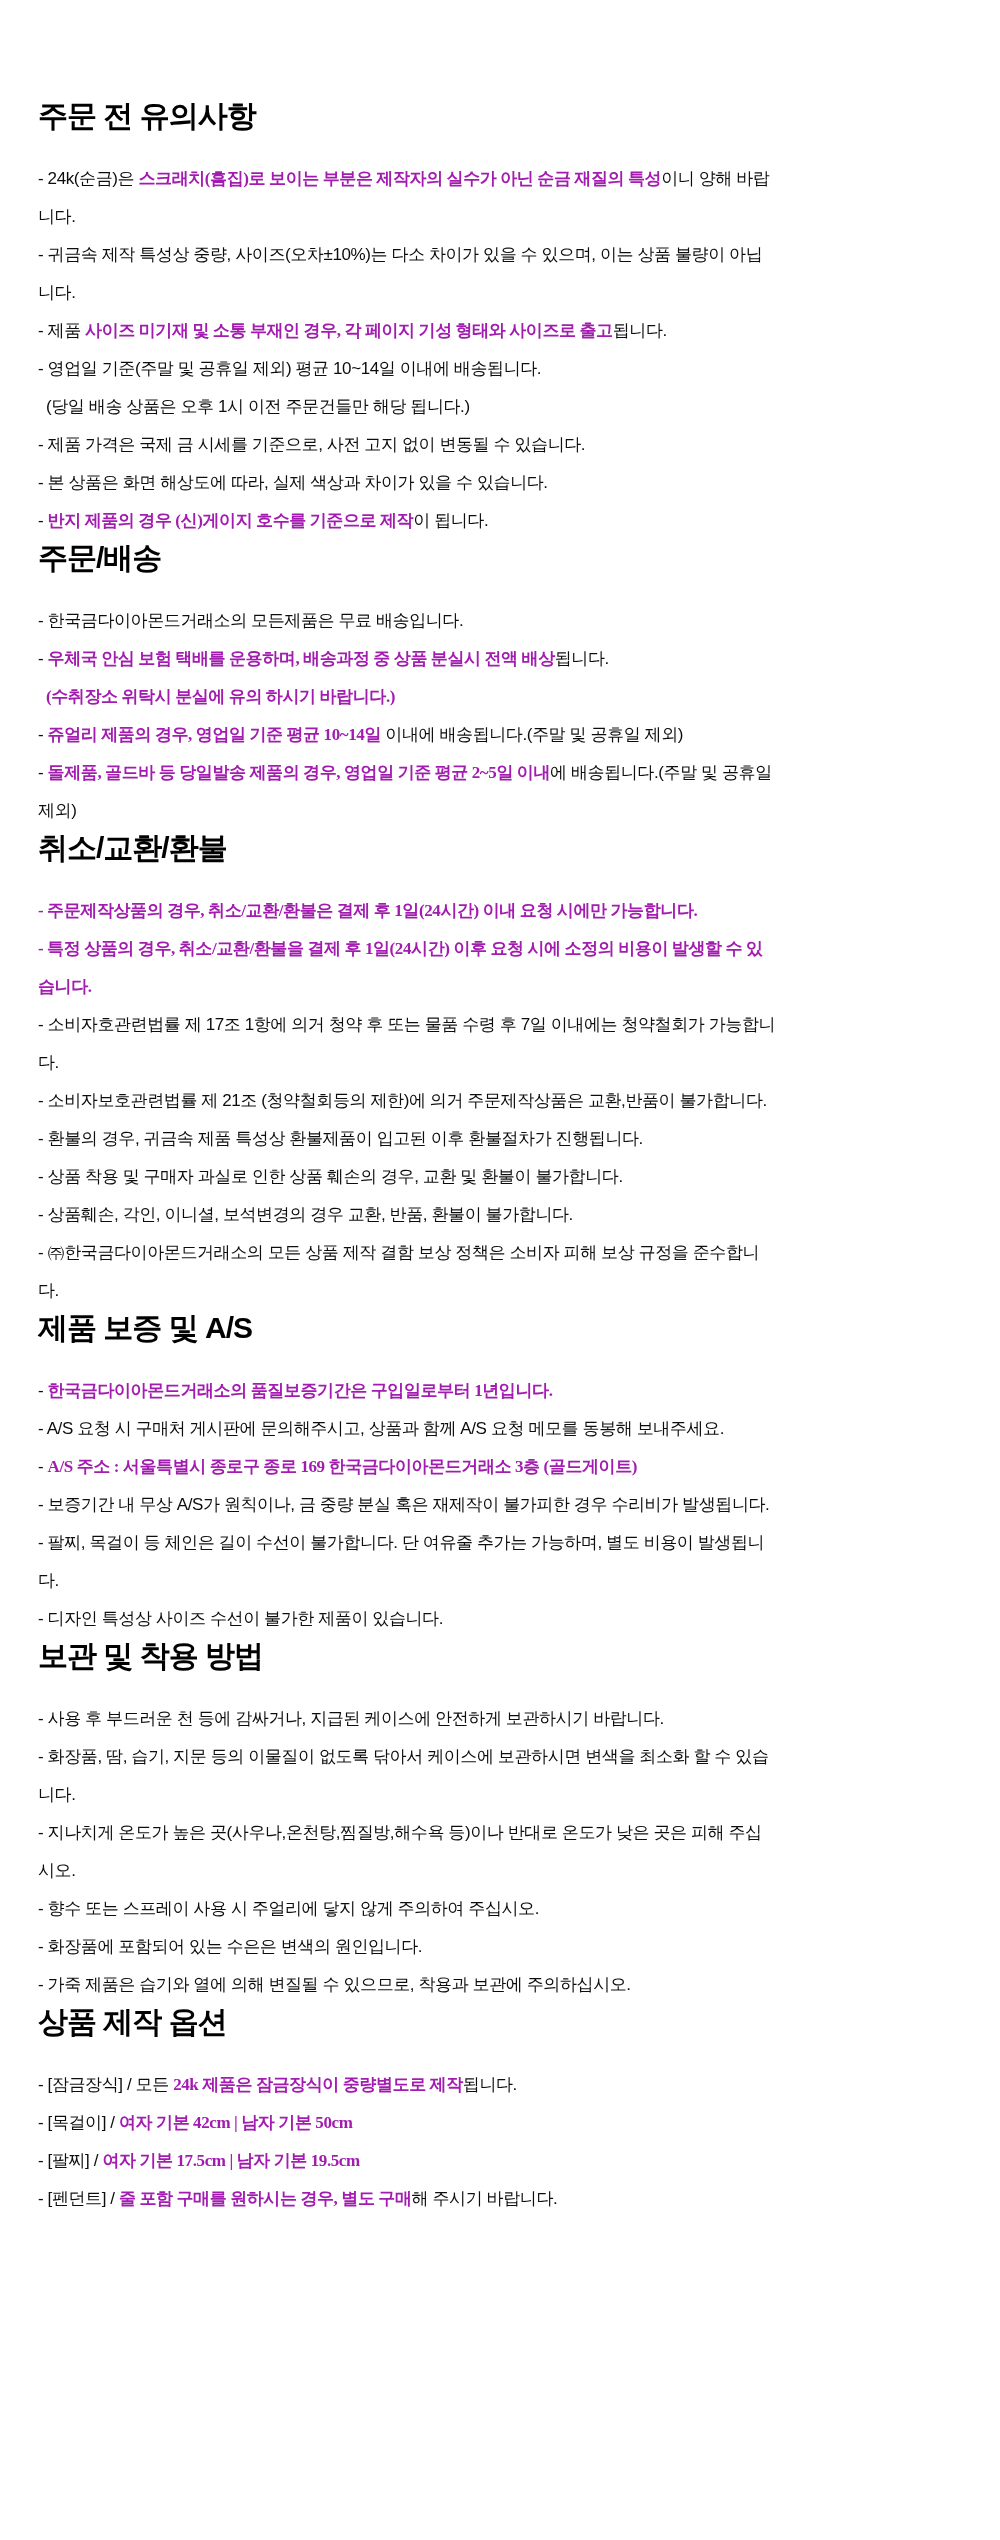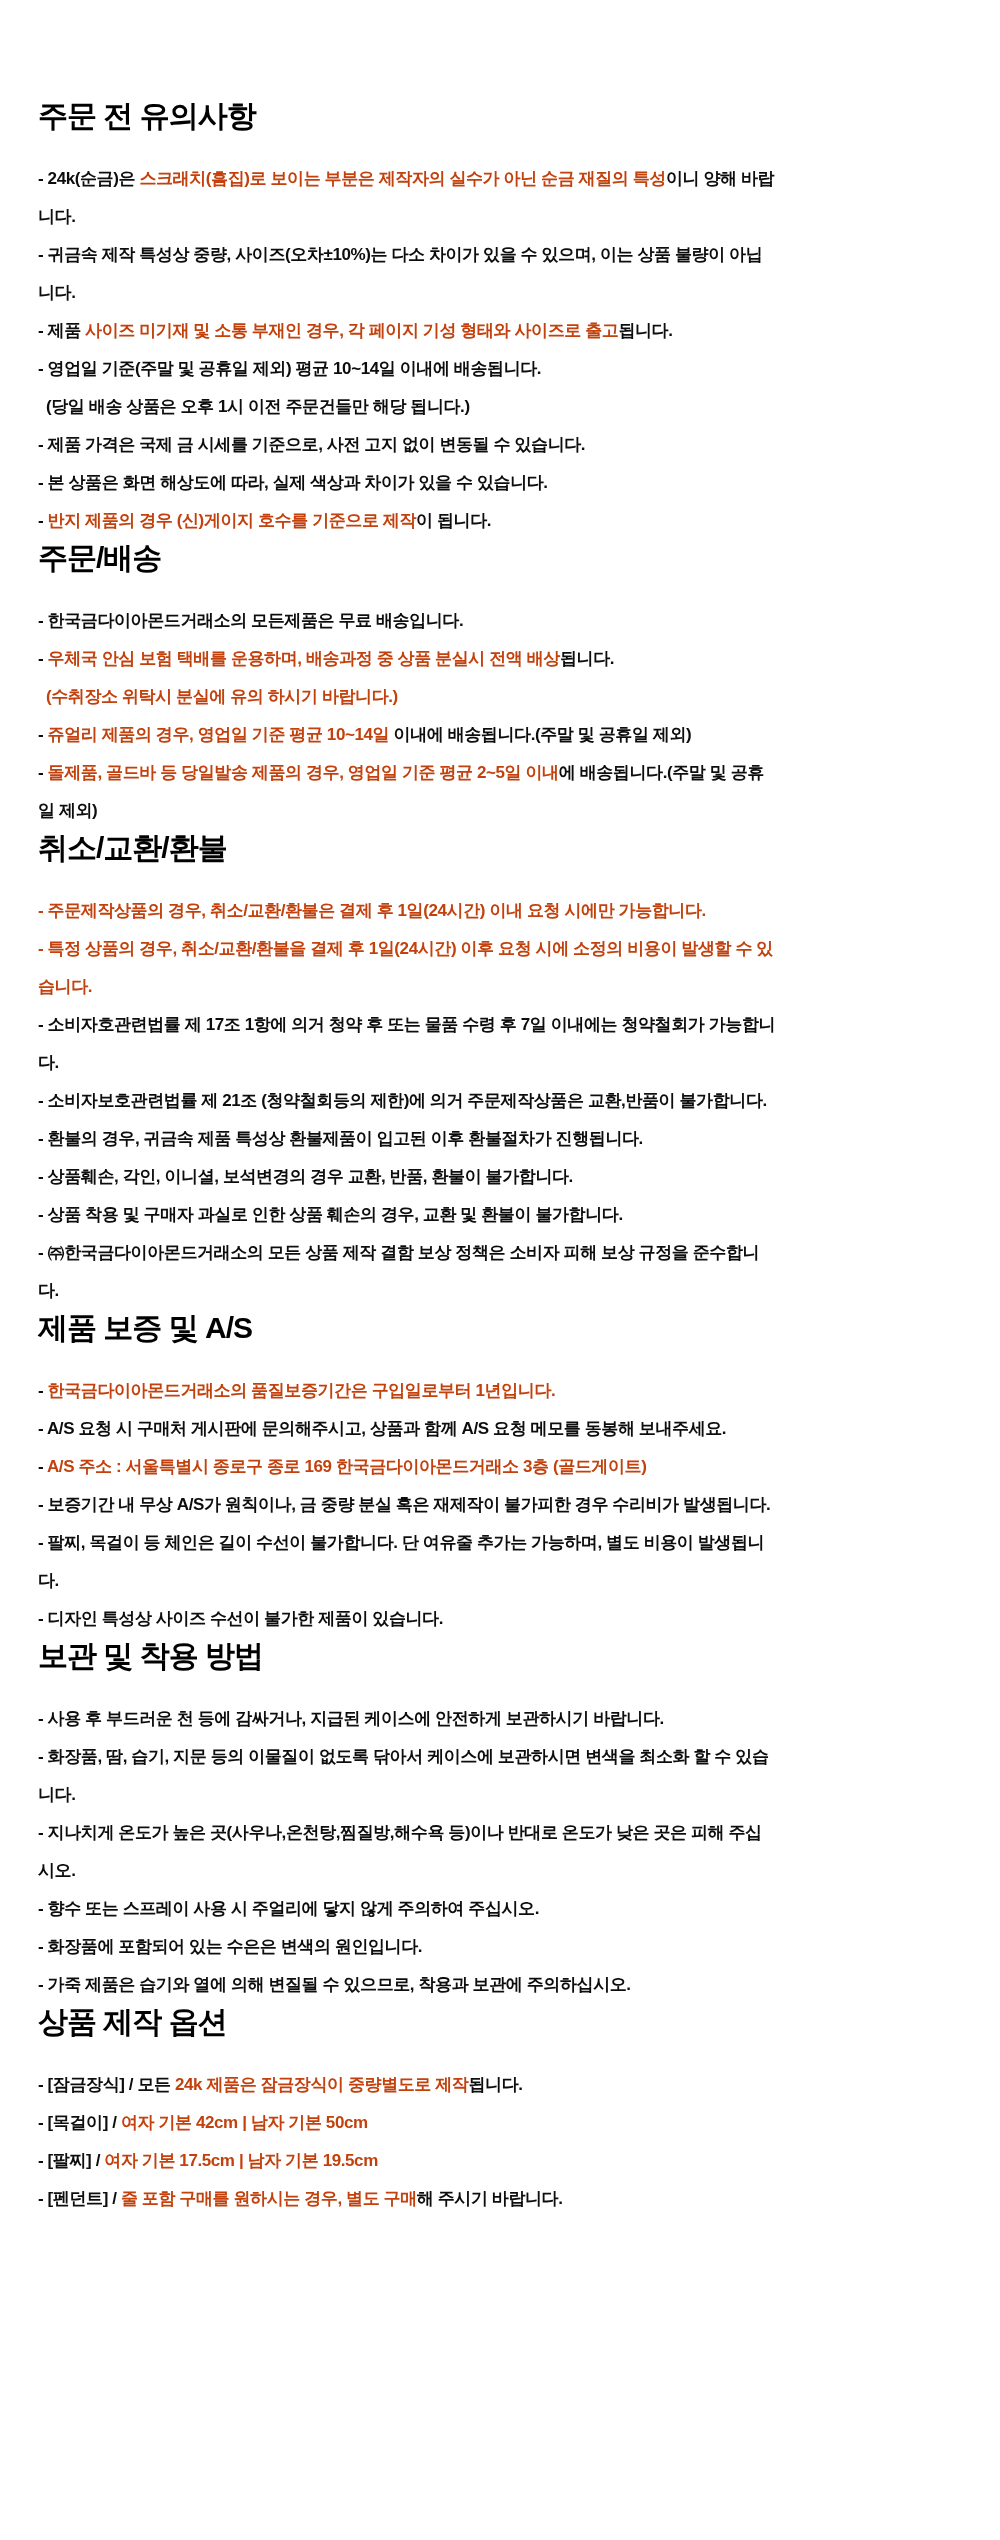--- a/index.html
+++ b/index.html
@@ -34,24 +34,25 @@
     line-height: 38px;
     margin: 0;
     letter-spacing: -0.4px;
     color: #0d0d0d;
   }
   .line.indent {
     padding-left: 8px;
   }
   .line .b {
     font-weight: 700;
-    color: #c2410c;
+    color: #a21caf;
+    font-family: Liberation Serif, serif;
   }
   .line .r {
-    font-weight: 700;
+    font-weight: 400;
   }
 </style>
 </head>
 <body>
 
 <main class="page">
   <div>
       <section class="notice-section">
         <h2 class="section-title">주문 전 유의사항</h2>
         <div class="lines">
@@ -76,22 +77,22 @@
         </div>
       </section>
       <section class="notice-section">
         <h2 class="section-title">취소/교환/환불</h2>
         <div class="lines">
           <p class="line"><span class="b">- 주문제작상품의 경우, 취소/교환/환불은 결제 후 1일(24시간) 이내 요청 시에만 가능합니다.</span></p>
           <p class="line"><span class="b">- 특정 상품의 경우, 취소/교환/환불을 결제 후 1일(24시간) 이후 요청 시에 소정의 비용이 발생할 수 있습니다.</span></p>
           <p class="line"><span class="r">- 소비자호관련법률 제 17조 1항에 의거 청약 후 또는 물품 수령 후 7일 이내에는 청약철회가 가능합니다.</span></p>
           <p class="line"><span class="r">- 소비자보호관련법률 제 21조 (청약철회등의 제한)에 의거 주문제작상품은 교환,반품이 불가합니다.</span></p>
           <p class="line"><span class="r">- 환불의 경우, 귀금속 제품 특성상 환불제품이 입고된 이후 환불절차가 진행됩니다.</span></p>
+          <p class="line"><span class="r">- 상품 착용 및 구매자 과실로 인한 상품 훼손의 경우, 교환 및 환불이 불가합니다.</span></p>
           <p class="line"><span class="r">- 상품훼손, 각인, 이니셜, 보석변경의 경우 교환, 반품, 환불이 불가합니다.</span></p>
-          <p class="line"><span class="r">- 상품 착용 및 구매자 과실로 인한 상품 훼손의 경우, 교환 및 환불이 불가합니다.</span></p>
           <p class="line"><span class="r">- ㈜한국금다이아몬드거래소의 모든 상품 제작 결함 보상 정책은 소비자 피해 보상 규정을 준수합니다.</span></p>
         </div>
       </section>
       <section class="notice-section">
         <h2 class="section-title">제품 보증 및 A/S</h2>
         <div class="lines">
           <p class="line"><span class="r">- </span><span class="b">한국금다이아몬드거래소의 품질보증기간은 구입일로부터 1년입니다.</span></p>
           <p class="line"><span class="r">- A/S 요청 시 구매처 게시판에 문의해주시고, 상품과 함께 A/S 요청 메모를 동봉해 보내주세요.</span></p>
           <p class="line"><span class="r">- </span><span class="b">A/S 주소 : 서울특별시 종로구 종로 169 한국금다이아몬드거래소 3층 (골드게이트)</span></p>
           <p class="line"><span class="r">- 보증기간 내 무상 A/S가 원칙이나, 금 중량 분실 혹은 재제작이 불가피한 경우 수리비가 발생됩니다.</span></p>

